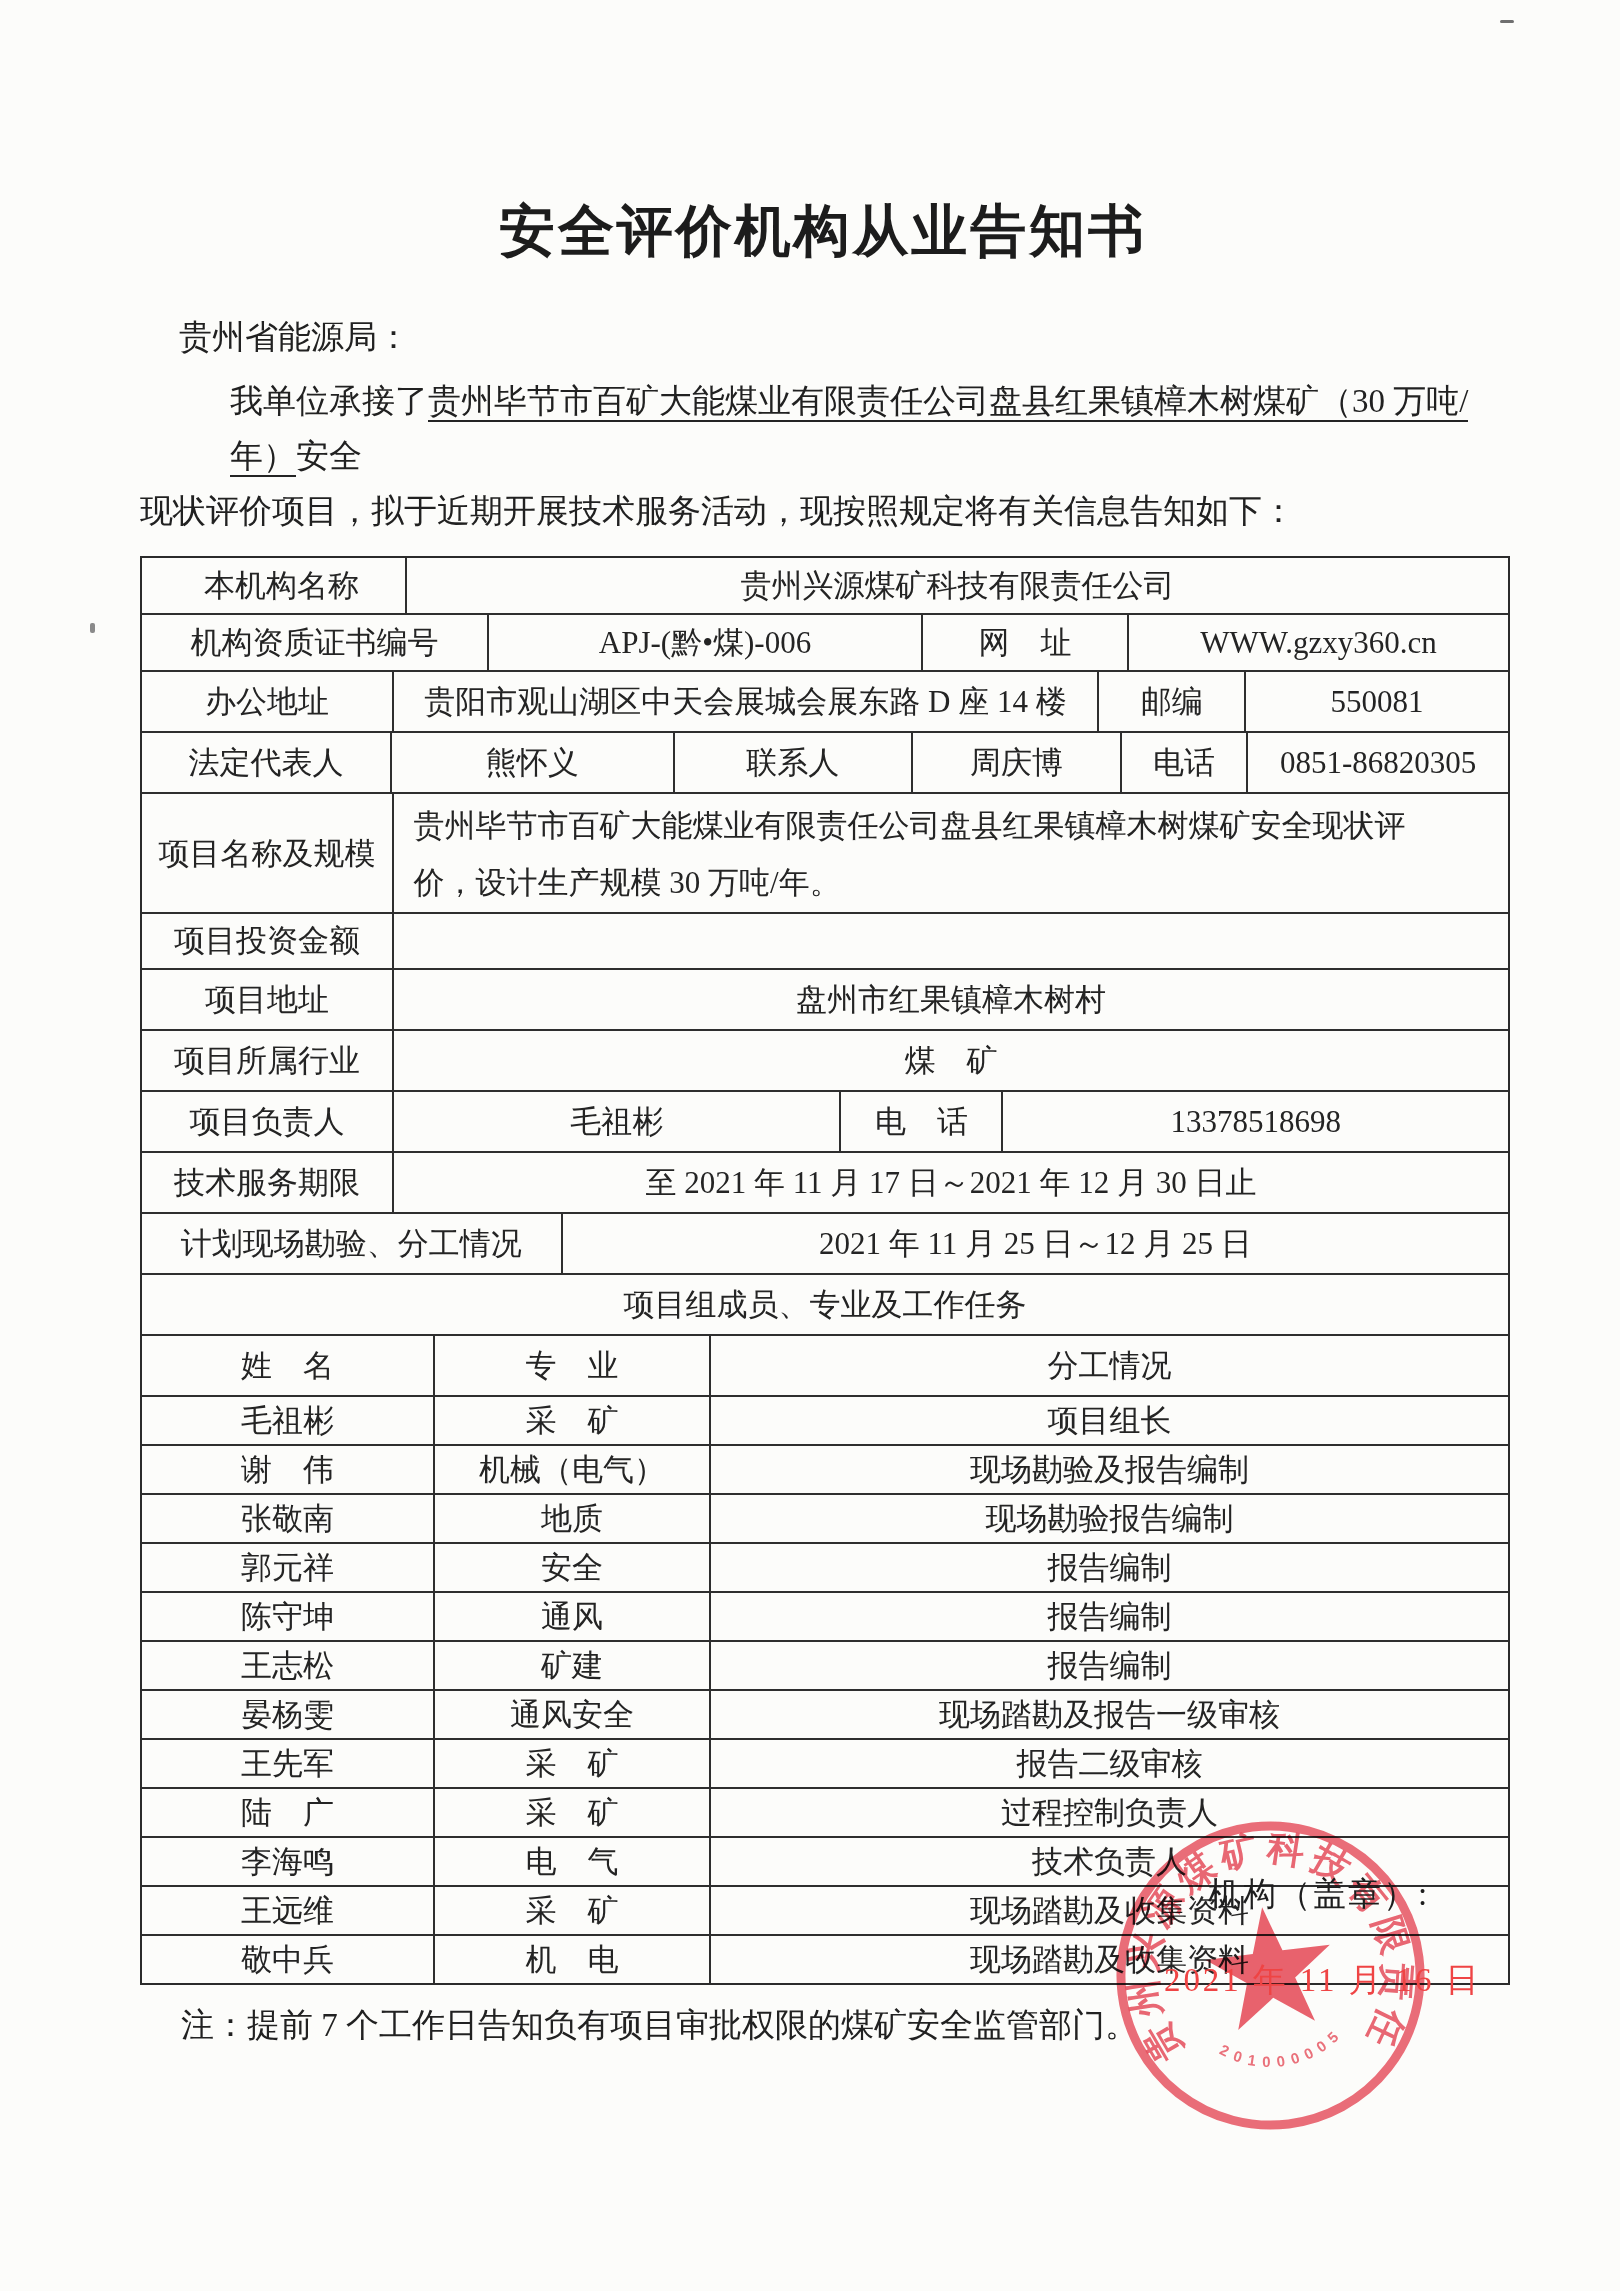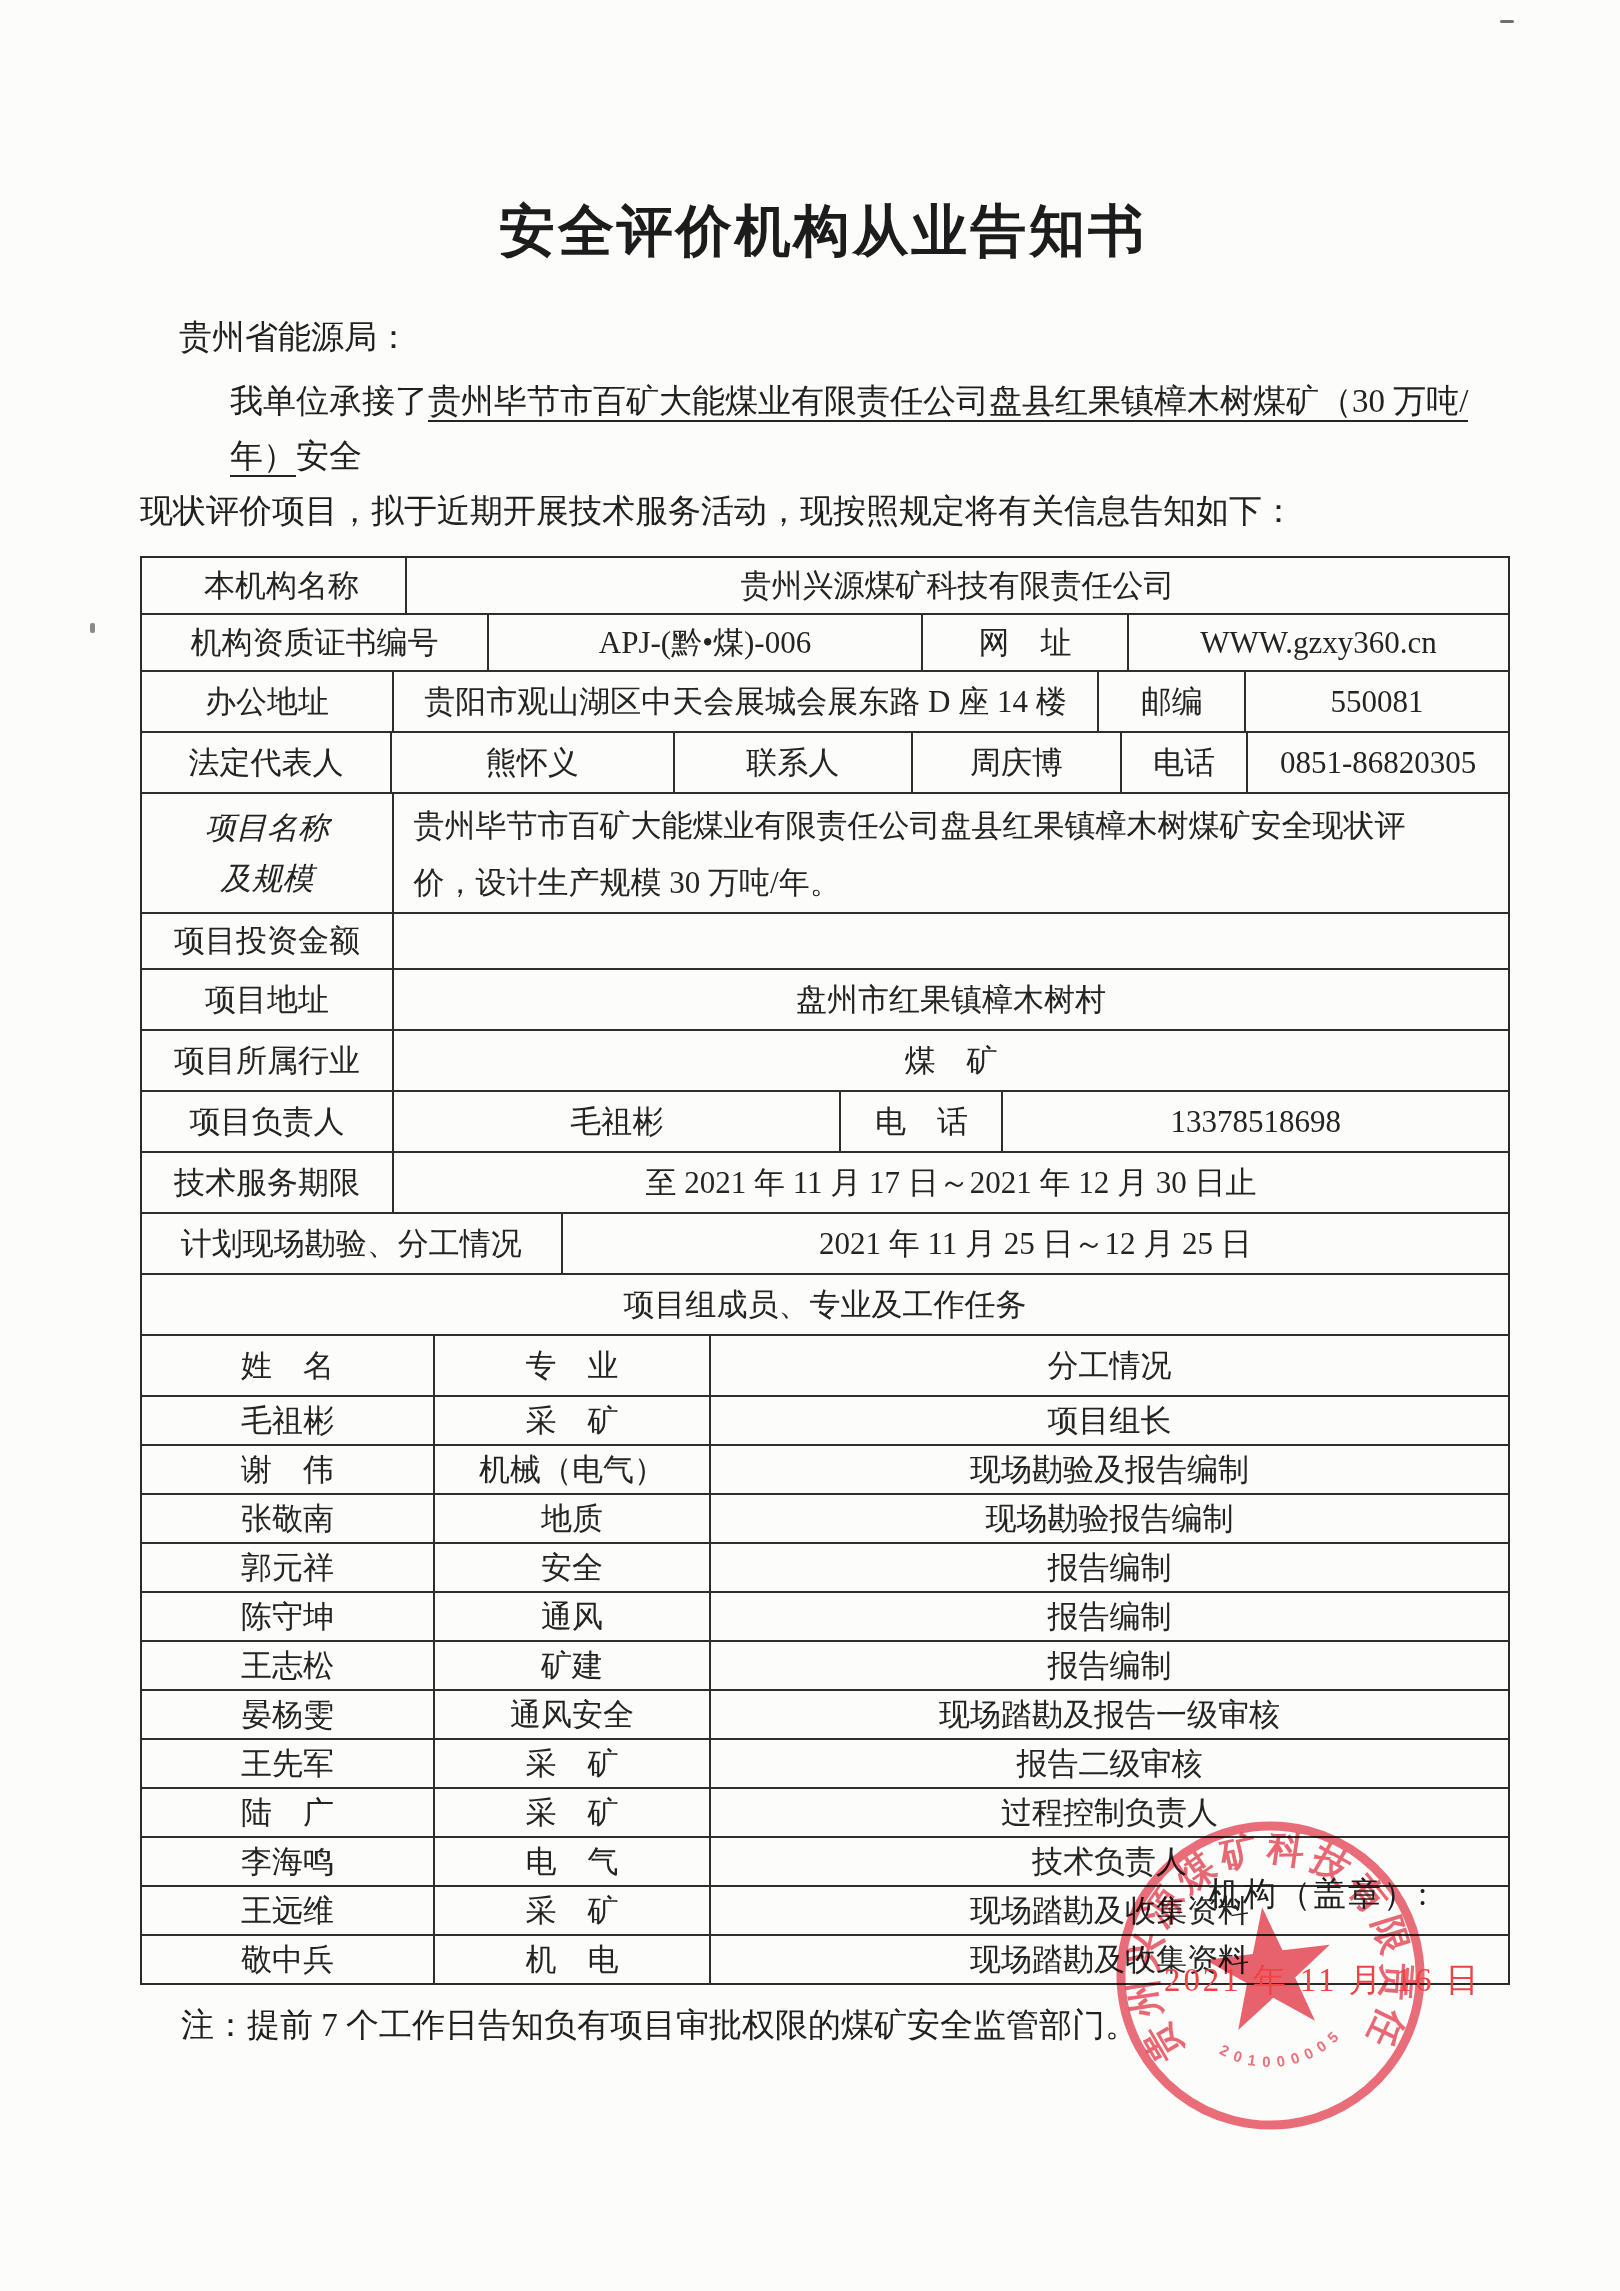--- a/index.html
+++ b/index.html
@@ -33,21 +33,21 @@
   }
   .td:first-child { border-left:none; }
   .h56{height:55px}.h60{height:59px}.h55{height:54px}.h120{height:118px}.h48{height:47px}
   .w255{width:250px}.w1139{width:1116px}
   .w352{width:345px}.w443{width:434px}.w210{width:206px}.w389{width:381px}
   .w720{width:706px}.w150{width:147px}.w269{width:264px}
   .w280{width:285px}.w245{width:240px}.w215{width:211px}.w130{width:127px}
   .w457{width:448px}.w165{width:162px}.w517{width:507px}
   .w427{width:419px}.w967{width:948px}
   .w297{width:291px}.w282{width:276px}.w815{width:799px}
-  .col2 { flex-direction:column; line-height:51px;font-style:italic; }
+  .col2 { line-height:51px; }
   .val-left { justify-content:flex-start; text-align:left; padding:0 3.9px 0 19.6px; }
   .two-line { display:block; line-height:57px; padding-top:2px; }
 
   .note { font-size:33px; padding-left:41px; margin-top:17.6px; }
 
   .seal-caption {
     position:absolute; left:1208px; top:1872px; z-index:3;
     font-size:33px; letter-spacing:2px; color:#1e1e1e;
   }
   .doc-date {

